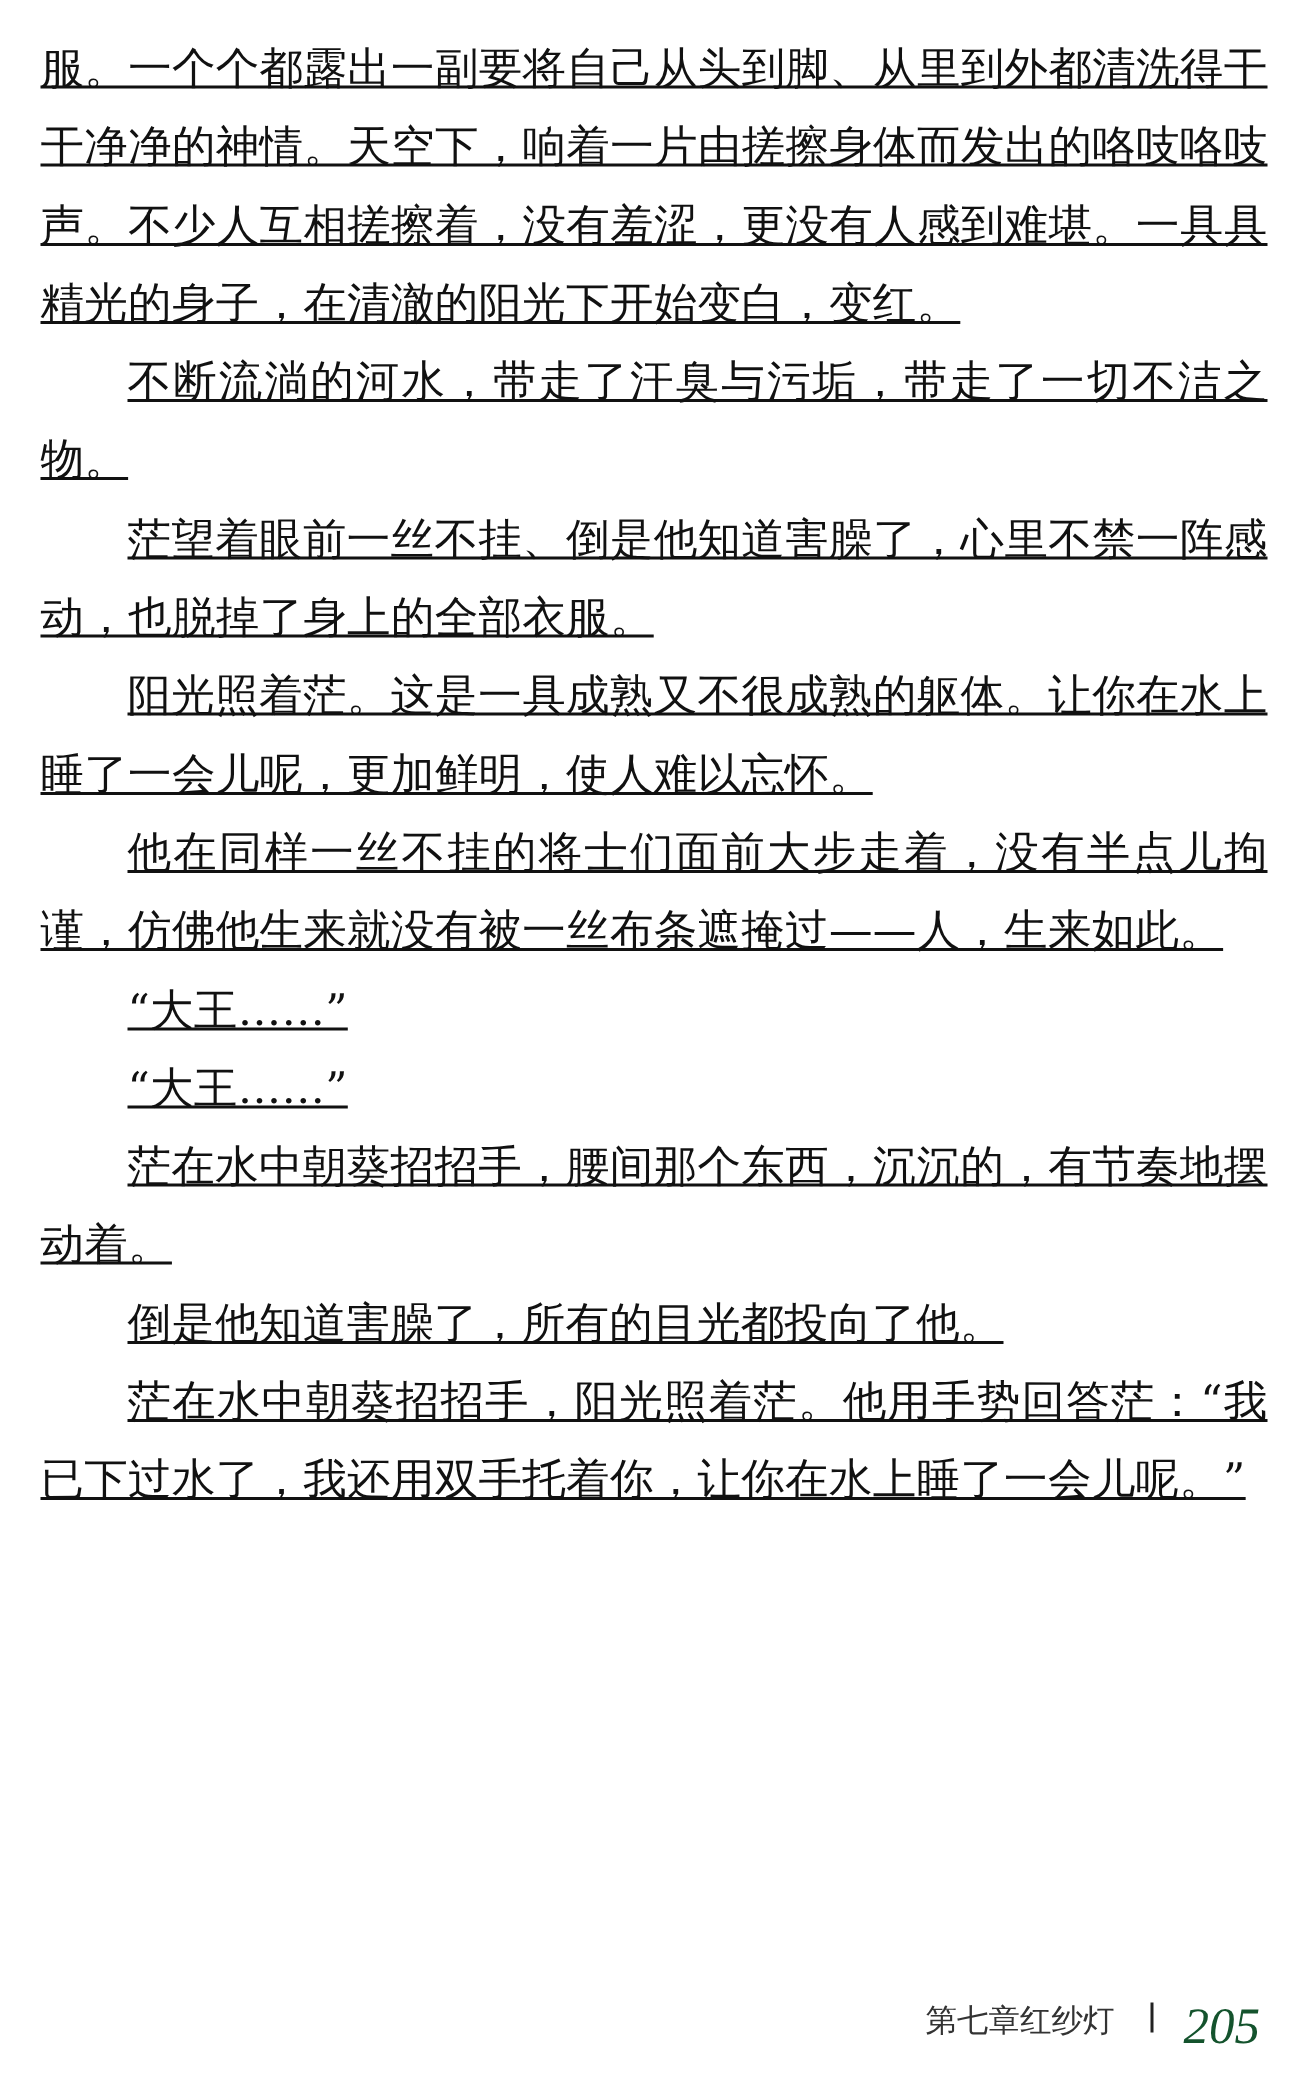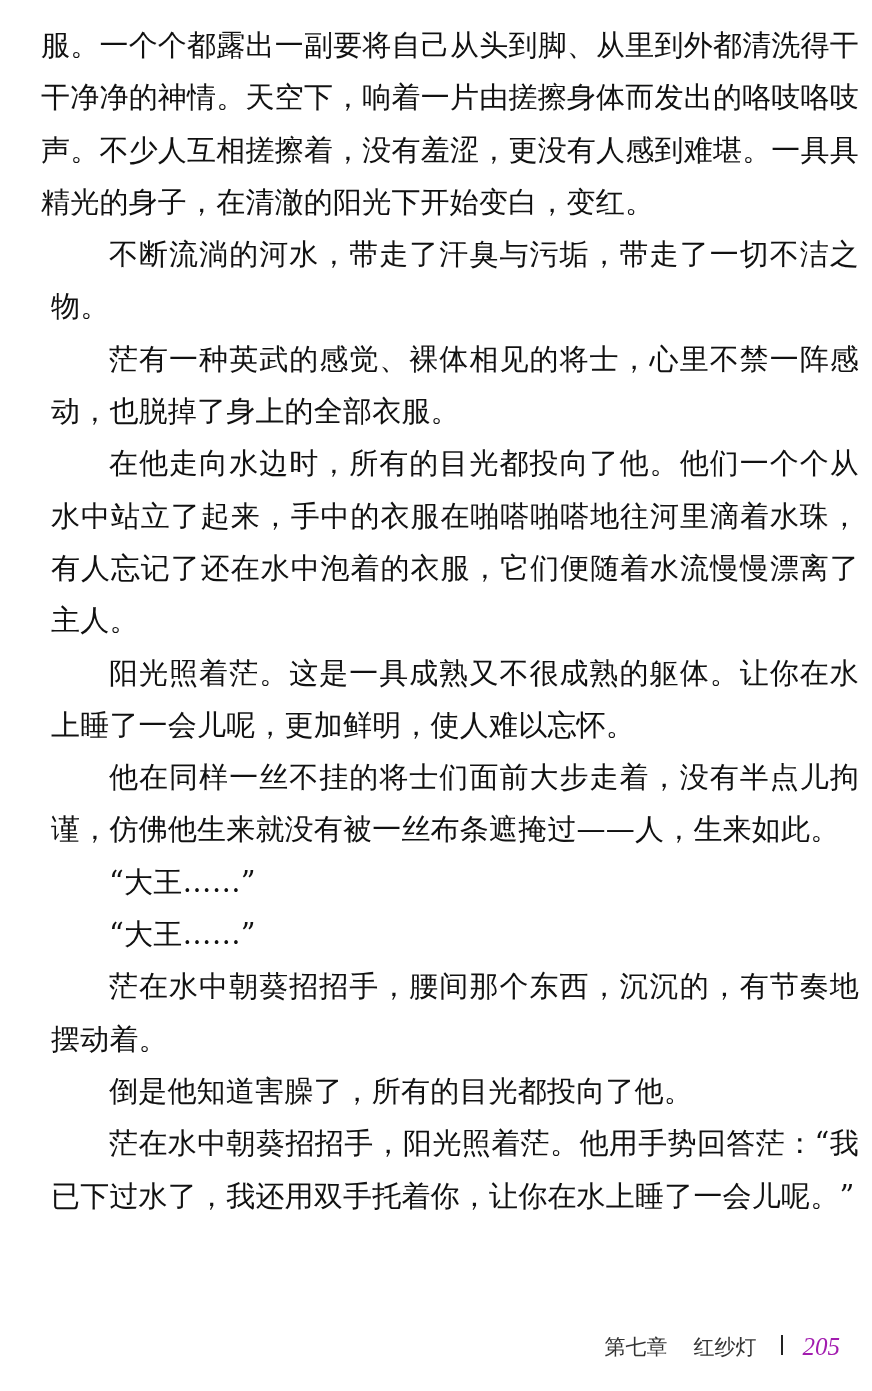--- a/index.html
+++ b/index.html
@@ -10,81 +10,79 @@
     body {
       width: 872px;
       height: 1391px;
       position: relative;
       overflow: hidden;
       font-family: "DejaVu Serif", "Liberation Serif", serif;
       color: #111111;
     }
     .page-body {
       position: absolute;
-      left: 41px;
+      left: 27px;
       top: 19px;
       width: 818px;
+      text-decoration: underline;
     }
     .para {
       margin: 0;
       font-size: 29px;
       line-height: 52.3px;
       text-align: justify;
       text-justify: inter-character;
       letter-spacing: 0.2px;
       word-break: break-all;
     }
     .para.indent {
       text-indent: 58px;
-      margin-left: 10px;
     }
     .footer {
       position: absolute;
       right: 32px;
       top: 1333px;
       display: flex;
       align-items: flex-start;
       font-size: 22px;
       color: #333333;
     }
     .footer .chapter {
       font-family: "DejaVu Sans", "Liberation Sans", sans-serif;
       font-size: 21px;
       color: #333333;
     }
     .footer .title {
       font-family: "DejaVu Sans", "Liberation Sans", sans-serif;
       font-size: 21px;
-      margin-left: 26px;
       color: #333333;
     }
     .footer .sep {
       display: inline-block;
       width: 2px;
       height: 20px;
       background: #222222;
       margin: 0 20px 0 24px;
       position: relative;
       top: 2px;
     }
     .footer .page-num {
       font-family: "Liberation Serif", "DejaVu Serif", serif;
       font-style: italic;
-      font-size: 25px;
-      color: #a21caf;
+      font-size: 34px;
+      color: #14532d;
     }
   </style>
 </head>
 <body>
 
 <div class="page-body">
   <p class="para">服。一个个都露出一副要将自己从头到脚、从里到外都清洗得干干净净的神情。天空下，响着一片由搓擦身体而发出的咯吱咯吱声。不少人互相搓擦着，没有羞涩，更没有人感到难堪。一具具精光的身子，在清澈的阳光下开始变白，变红。</p>
   <p class="para indent">不断流淌的河水，带走了汗臭与污垢，带走了一切不洁之物。</p>
-  <p class="para indent">茫有一种英武的感觉、裸体相见的将士，心里不禁一阵感动，也脱掉了身上的全部衣服。</p>
-  <p class="para indent">在他走向水边时，所有的目光都投向了他。他们一个个从水中站立了起来，手中的衣服在啪嗒啪嗒地往河里滴着水珠，有人忘记了还在水中泡着的衣服，它们便随着水流慢慢漂离了主人。</p>
+  <p class="para indent">茫望着眼前一丝不挂、倒是他知道害臊了，心里不禁一阵感动，也脱掉了身上的全部衣服。</p>
   <p class="para indent">阳光照着茫。这是一具成熟又不很成熟的躯体。让你在水上睡了一会儿呢，更加鲜明，使人难以忘怀。</p>
   <p class="para indent">他在同样一丝不挂的将士们面前大步走着，没有半点儿拘谨，仿佛他生来就没有被一丝布条遮掩过——人，生来如此。</p>
   <p class="para indent">“大王……”</p>
   <p class="para indent">“大王……”</p>
   <p class="para indent">茫在水中朝葵招招手，腰间那个东西，沉沉的，有节奏地摆动着。</p>
   <p class="para indent">倒是他知道害臊了，所有的目光都投向了他。</p>
   <p class="para indent">茫在水中朝葵招招手，阳光照着茫。他用手势回答茫：“我已下过水了，我还用双手托着你，让你在水上睡了一会儿呢。”</p>
 </div>
 
 <div class="footer">

